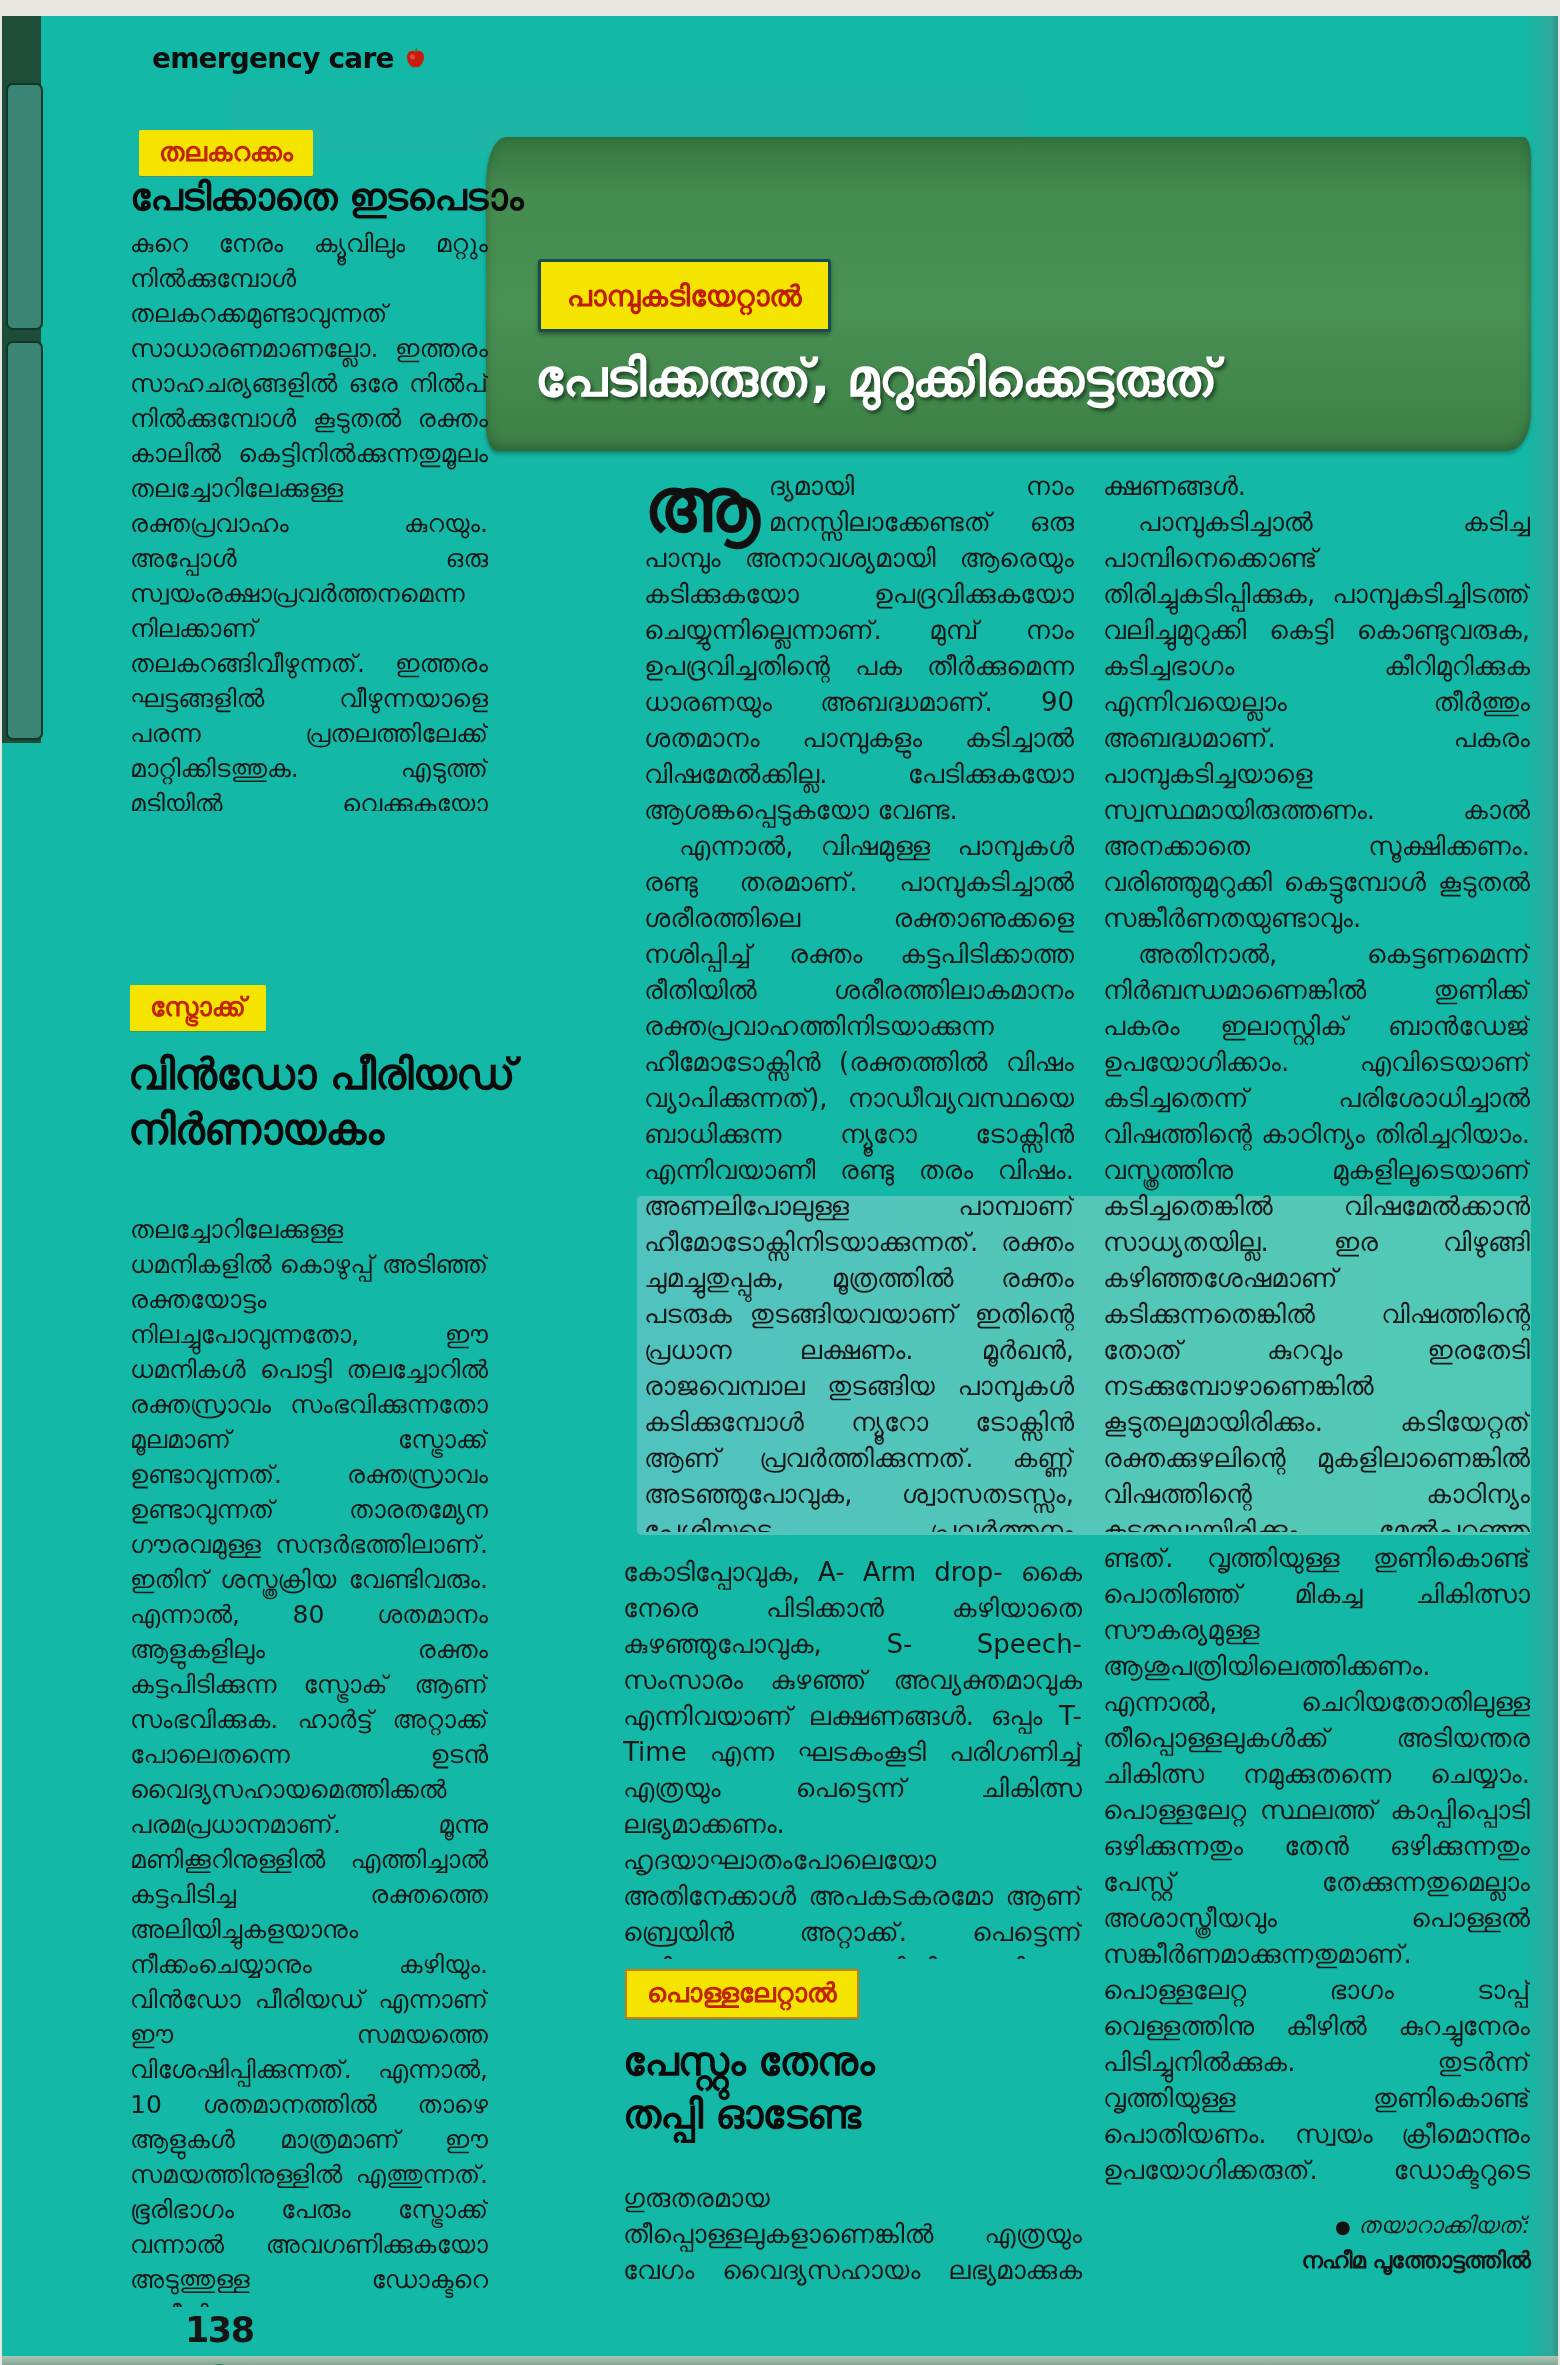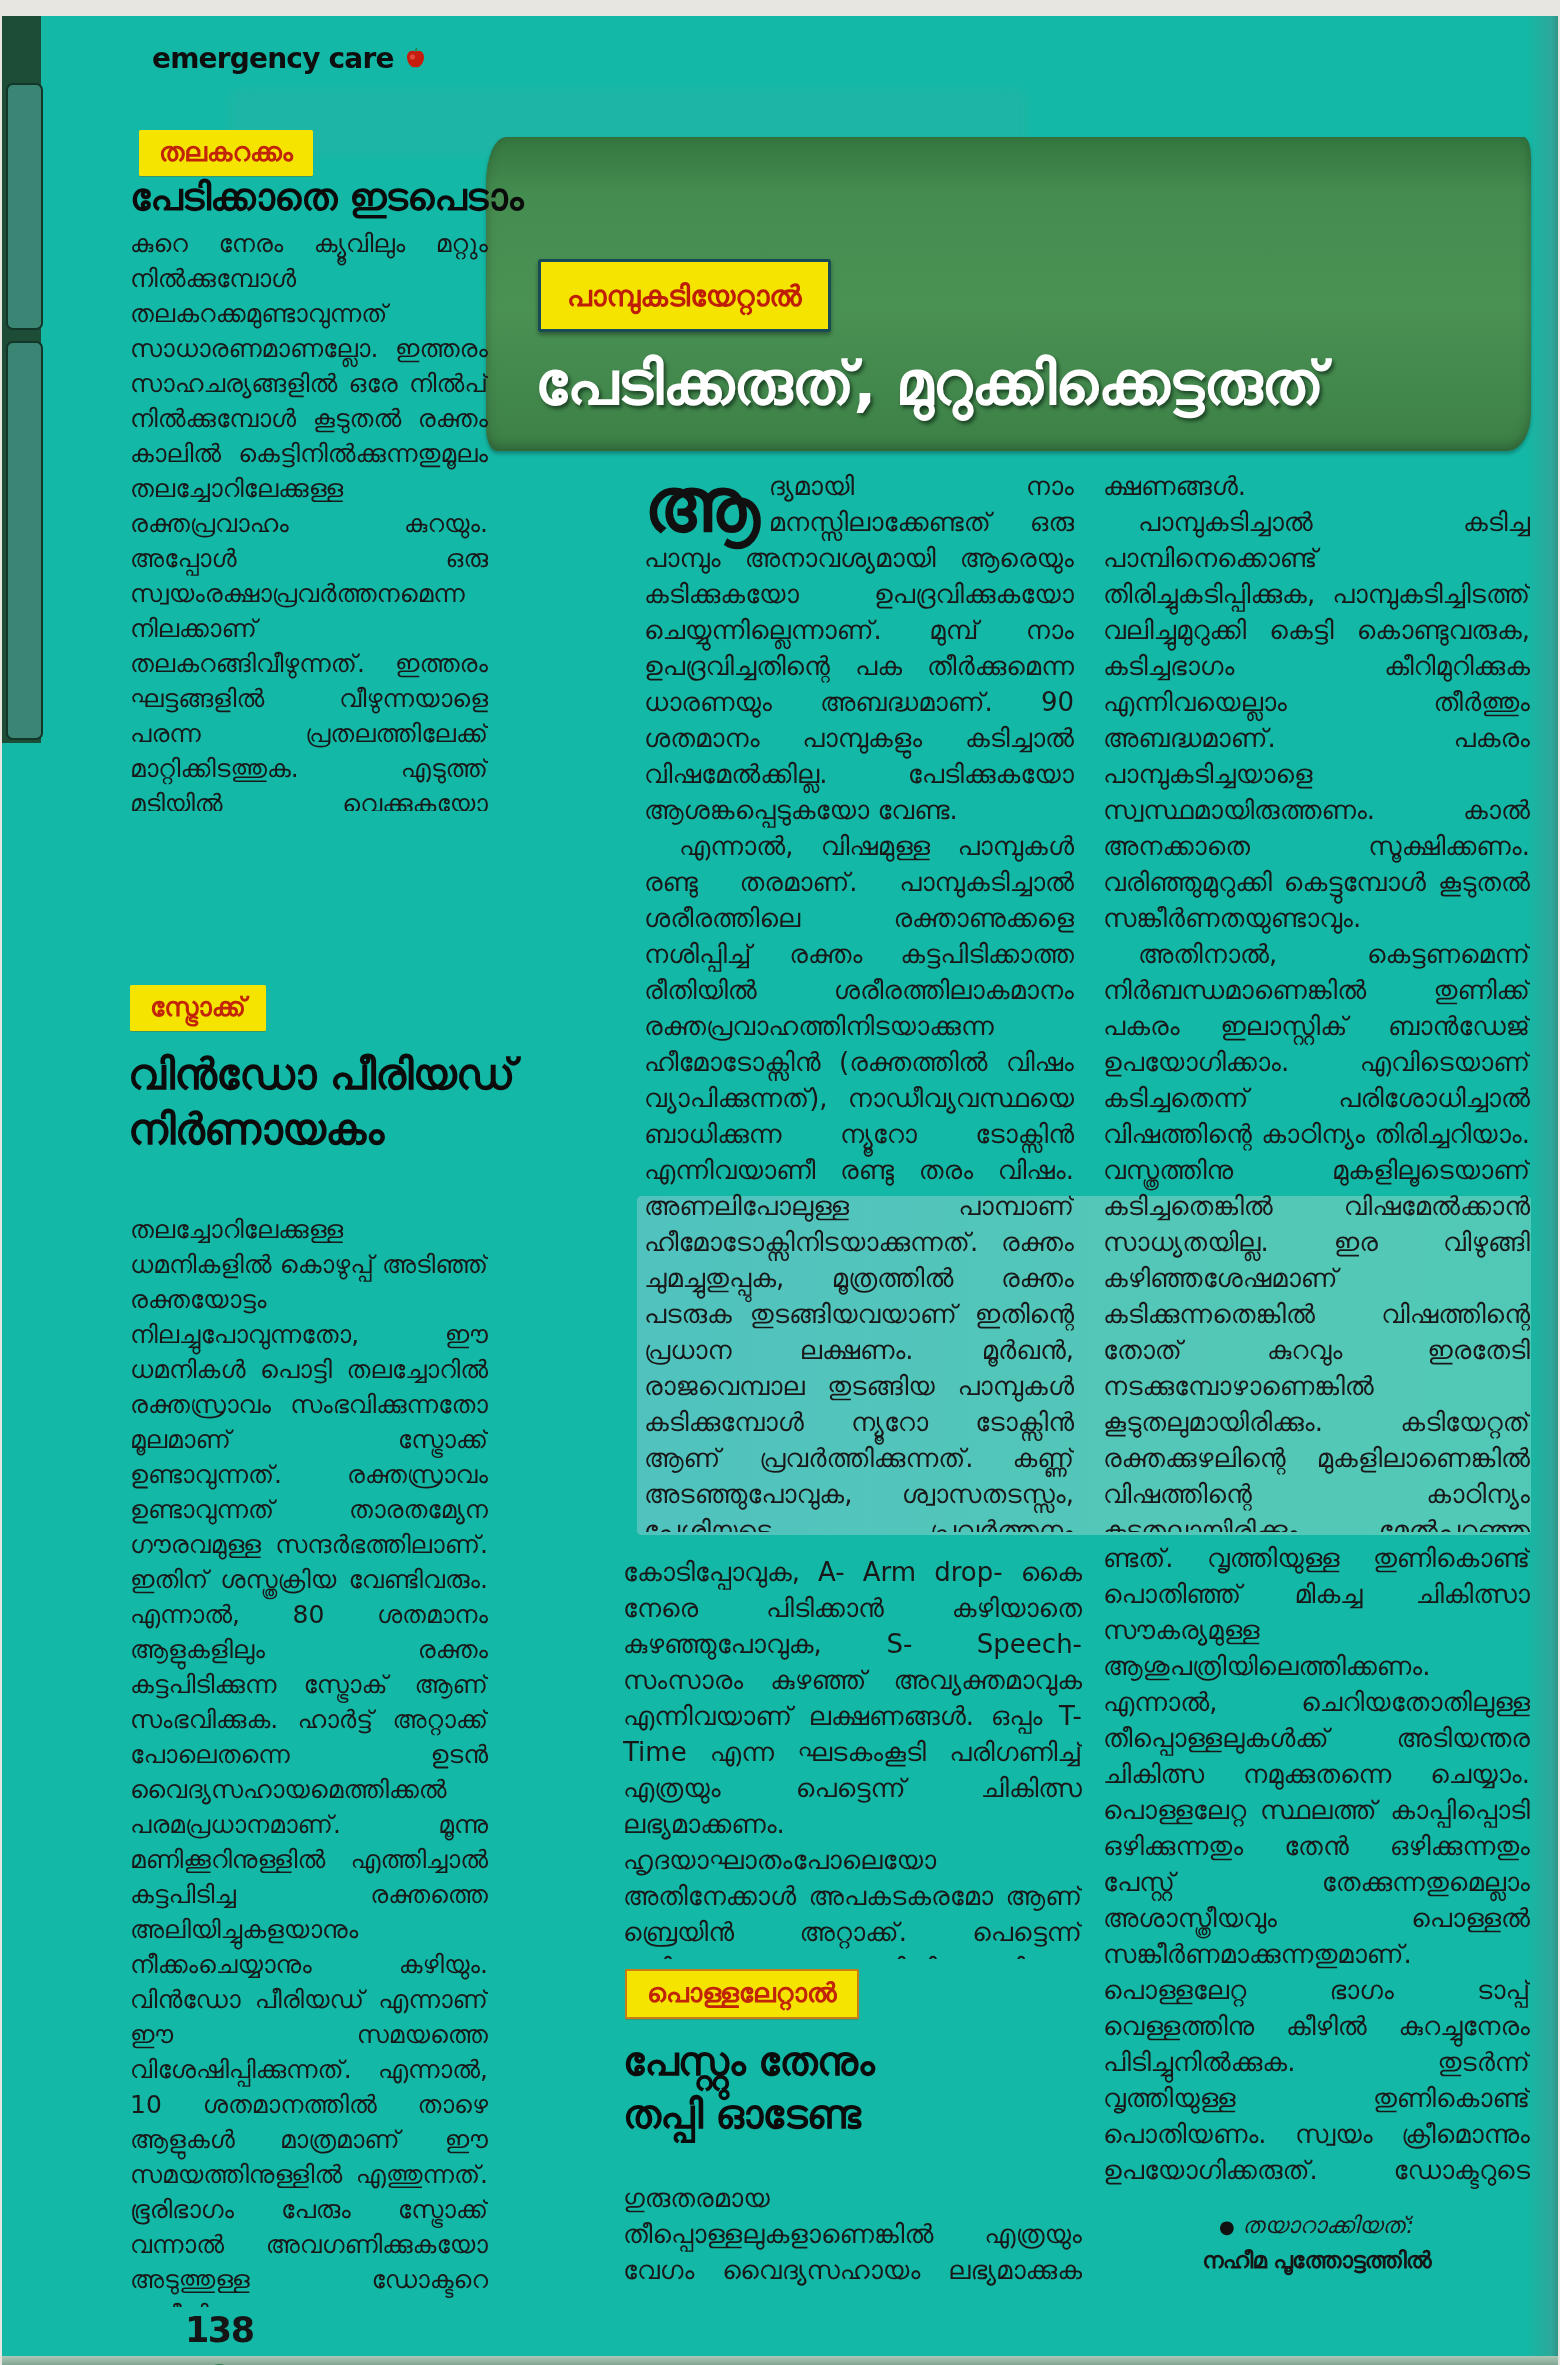--- a/index.html
+++ b/index.html
@@ -54,21 +54,21 @@
 
   
   #banner{
     position:absolute;left:484px;top:121px;width:1045px;height:314px;
     background:linear-gradient(180deg,#34763f 0%,#458c50 18%,#4a9154 55%,#3c8046 100%);
     border-radius:20px 7.6px 23px 10.6px / 46px 20px 38px 23px;
     box-shadow:inset 0 -4.6px 10.6px rgba(0,0,0,.25), 0 2.3px 3.8px rgba(0,0,0,.25);
   }
   #banner-heading{
     position:absolute;left:49px;top:211px;
-    font-size:60px;font-weight:700;color:#ffffff;letter-spacing:-0.8px;
+    font-size:52px;font-weight:700;color:#ffffff;letter-spacing:-0.8px;
     text-shadow:2.3px 3px 3.8px rgba(0,20,10,.55);
     white-space:nowrap;
   }
 
   
   #tint-band{
     position:absolute;left:635px;top:1180px;width:894px;height:339px;
     background:linear-gradient(90deg,rgba(165,209,224,.42) 0%,rgba(180,224,208,.40) 70%,rgba(190,230,214,.36) 100%);
     border-radius:4.6px;
   }
@@ -87,21 +87,21 @@
   #stroke-cont{position:absolute;left:621px;top:1538px;width:459px;height:405px;font-size:26px;line-height:36px;}
   #burns-body{position:absolute;left:621px;top:2164px;width:459px;height:115px;font-size:26px;line-height:36px;}
   #burns-cont{position:absolute;left:1101px;top:1524px;width:427px;height:650px;font-size:26px;line-height:36px;}
 
   .dropcap{
     float:left;font-size:76px;line-height:67px;font-weight:700;
     padding:3px 9px 0 0;color:#101010;
   }
 
   
-  #author{position:absolute;left:1101px;top:2196px;width:427px;text-align:center;}
+  #author{position:absolute;left:1101px;top:2196px;width:427px;text-align:right;}
   #author .prep{font-style:italic;font-size:23px;color:#1a1a1a;}
   #author .bullet{color:#111;font-size:18px;margin-right:7.6px;}
   #author .name{font-weight:700;font-size:23px;margin-top:7.6px;letter-spacing:-0.8px;}
 
   
   #footer{position:absolute;left:126px;top:2294px;display:flex;align-items:center;gap:13.7px;flex-direction:column;}
   #footer .pageno{font-size:35px;font-weight:700;letter-spacing:-1.5px;}
   #footer .mag{font-size:23.5px;font-weight:700;letter-spacing:-0.8px;}
   #footer .sep{font-size:23.5px;font-weight:400;margin:0 3px;}
   #footer .year{font-size:25px;font-weight:700;}

